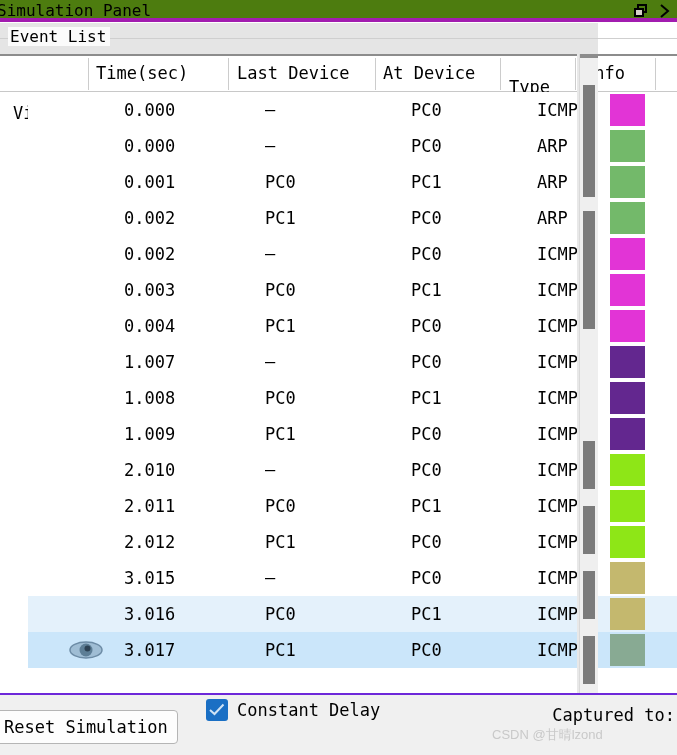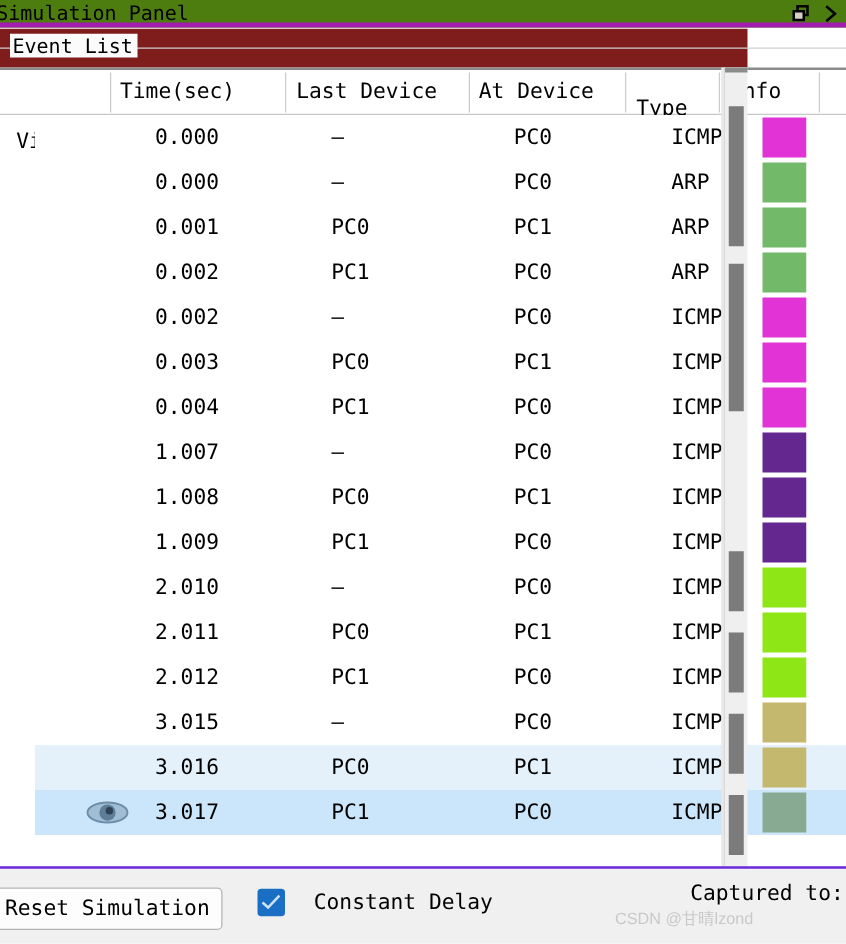--- a/index.html
+++ b/index.html
@@ -53,21 +53,21 @@
     cursor: default;
   }
   .tb-btn svg { display:block; }
 
   
   .eventlist-group {
     position: absolute;
     left: 0; top: 23px;
     width: 598px;
     height: 670px;
-    background: #7f1d1d;
+    background: #e5e5e5;
   }
   .group-title-row {
     position: absolute;
     left: 0; top: 0;
     width: 677px; height: 32px;
   }
   .group-title {
     position: absolute;
     left: 8px; top: 4px;
     font-size: 16px;
@@ -221,24 +221,24 @@
     font-family: "DejaVu Sans Mono", "Liberation Mono", monospace;
     font-size: 17px;
     color: #000000;
     line-height: 32px;
     white-space: nowrap;
     cursor: default;
     box-sizing: border-box;
   }
   .delay-wrap {
     position: absolute;
-    left: 206px; top: 16px;
+    left: 206px; top: 4px;
     display: flex;
     align-items: center;
-    gap: 23px;
+    gap: 9px;
     cursor: default;
   }
   .checkbox {
     width: 22px; height: 22px;
     background: #1a6fc4;
     border-radius: 3px;
     position: relative;
     flex: none;
   }
   .checkbox svg { position:absolute; left:3px; top:4px; }

